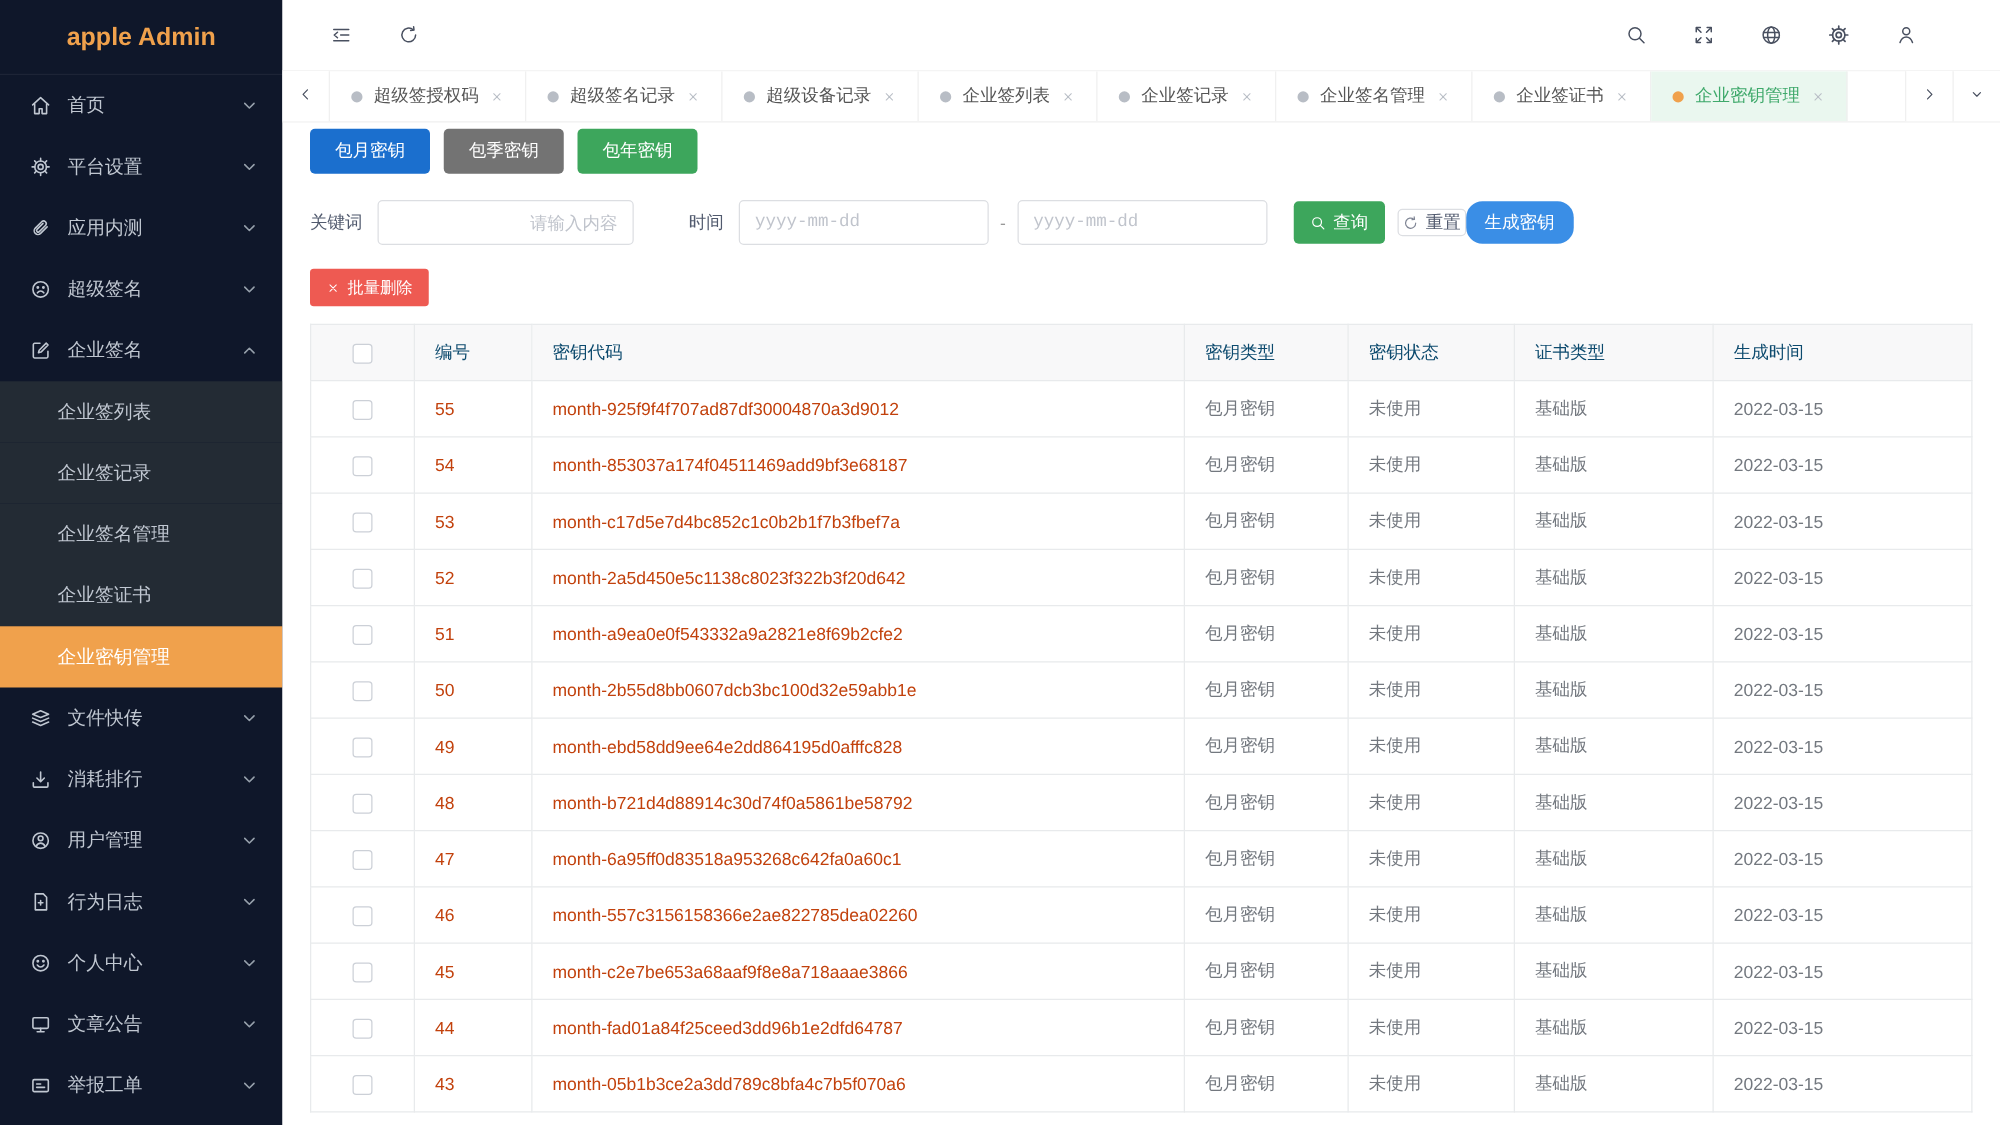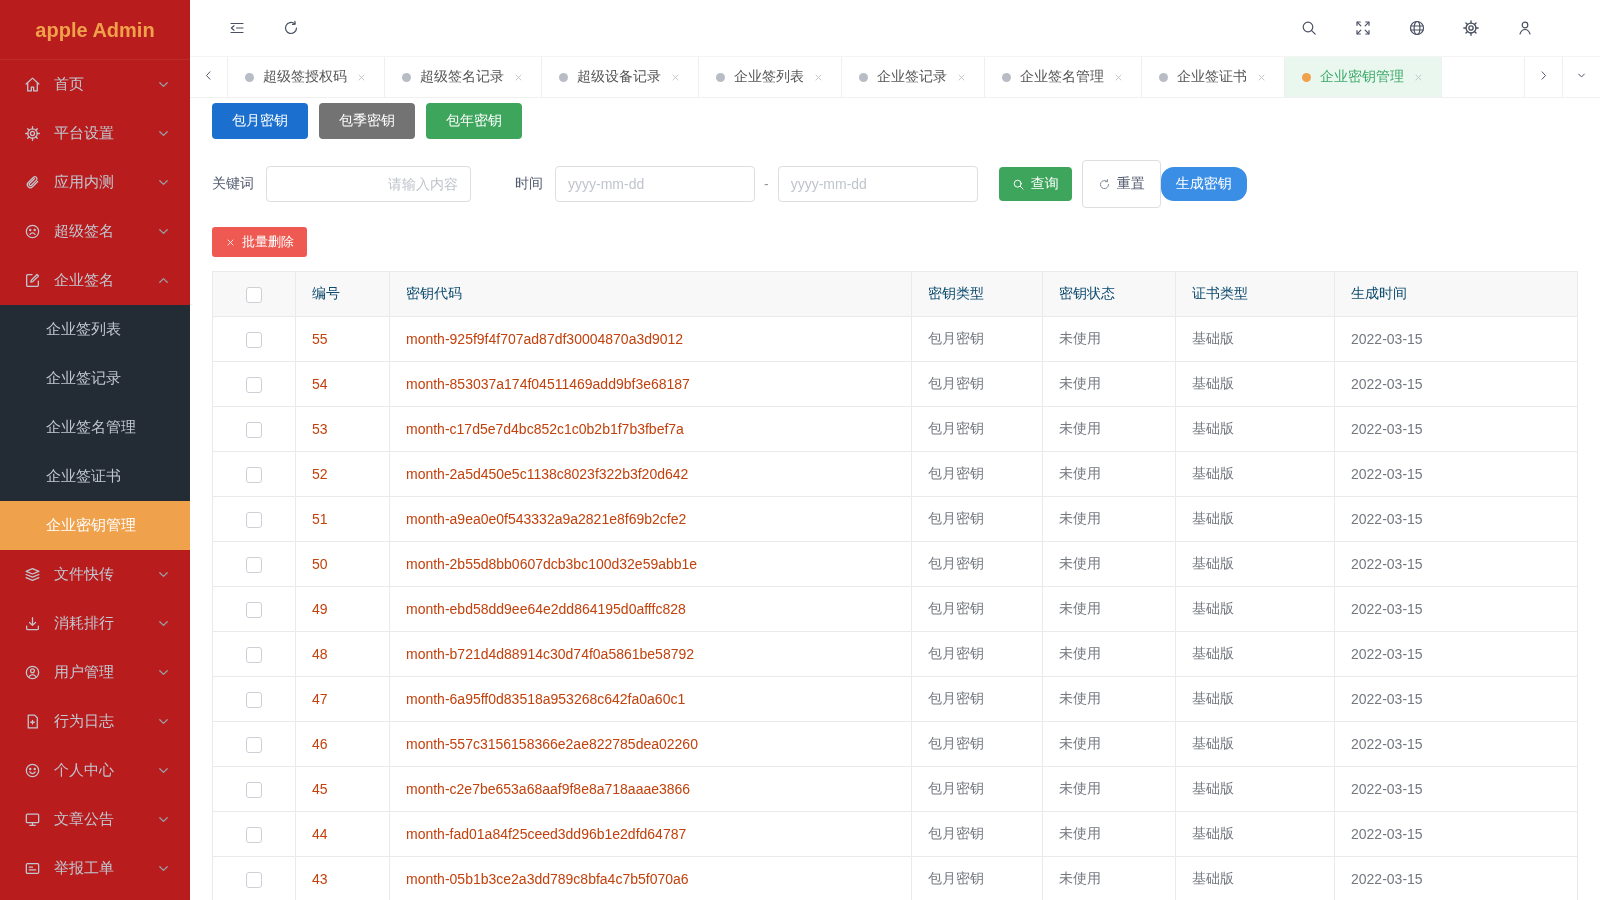--- a/index.html
+++ b/index.html
@@ -1,21 +1,21 @@
 <!DOCTYPE html>
 <html><head>
 <meta charset="utf-8">
 <style>
   * { margin:0; padding:0; box-sizing:border-box; }
   html,body { width:1600px; height:900px; overflow:hidden; }
   body { font-family:"Liberation Sans","DejaVu Sans",sans-serif; background:#fff; }
   .app { display:flex; width:1600px; height:900px; }
 
   
-  .sidebar { width:190px; height:900px; background:#b91c1c; flex:none; overflow:hidden; }
+  .sidebar { width:226px; height:900px; background:#0f172a; flex:none; overflow:hidden; }
   .logo { height:60px; line-height:60px; text-align:center; color:#f0a14c; font-size:20px; font-weight:bold; border-bottom:1px solid rgba(255,255,255,.06); }
   .mi { height:49px; display:flex; align-items:center; padding:0 18px 0 24px; color:#c0c7d1; font-size:15px; cursor:pointer; }
   .mi .icon { display:flex; }
   .mi .icon svg { width:17px; height:17px; }
   .mi-label { margin-left:13px; flex:1; }
   .mi-arrow { color:#96a0ab; display:flex; }
   .mi-arrow svg { width:12px; height:12px; }
   .mi.expanded .mi-arrow { transform:rotate(180deg); }
   .smi { height:49px; display:flex; align-items:center; padding-left:46px; background:#232b34; color:#c0c7d1; font-size:15px; cursor:pointer; }
   .smi.active { background:#f0a14c; color:#fff; }
@@ -46,24 +46,24 @@
   .btn { display:inline-flex; align-items:center; justify-content:center; gap:6px; border:none; border-radius:4px; font-size:14px; cursor:pointer; font-family:inherit; }
   .btn svg { width:13px; height:13px; }
   .type-row { display:flex; gap:11px; }
   .type-btn { height:36px; padding:0 20px; color:#fff; }
 
   .filter-row { display:flex; align-items:center; margin-top:21px; font-size:14px; color:#515a6e; }
   .f-label { margin-right:12px; }
   .inp { height:36px; border:1px solid #dcdee2; border-radius:4px; padding:0 12px; font-size:14px; color:#515a6e; font-family:inherit; outline:none; }
   .inp::placeholder { color:#c0c4cc; }
   .inp-keyword { width:205px; margin-right:44px;text-align:right; }
-  .inp-date { width:200px; }
+  .inp-date { width:200px;font-family:Liberation Mono, monospace; }
   .date-sep { margin:0 9px; color:#999; }
   .btn-green { background:#3da65c; color:#fff; height:34px; padding:0 13px; margin-left:21px; }
-  .btn-plain { background:#fff; border:1px solid #dcdee2; color:#515a6e; height:48px; padding:0 15px; margin-left:10px; }
+  .btn-plain { background:#fff; border:1px solid #dcdee2; color:#515a6e; height:22px; padding:0 3px; margin-left:10px; }
   .btn-plain svg { color:#808695; }
   .btn-blue { background:#3a8ee6; color:#fff; height:34px; padding:0 15px; margin-left:0;border-radius:13px; }
 
   .batch-row { margin-top:19px; }
   .btn-red { background:#ee5a52; color:#fff; height:30px; padding:0 13px; font-size:13px; border-radius:3px; }
   .btn-red svg { width:11px; height:11px; }
 
   .tbl { width:100%; border-collapse:collapse; margin-top:14px; font-size:14px; table-layout:fixed; }
   .tbl th, .tbl td { border:1px solid #e8eaec; height:45px; padding:0 8px 0 16px; text-align:left; overflow:hidden; white-space:nowrap; }
   .tbl thead th { background:#f8f8f9; color:#0c4a6e; font-weight:normal; }

